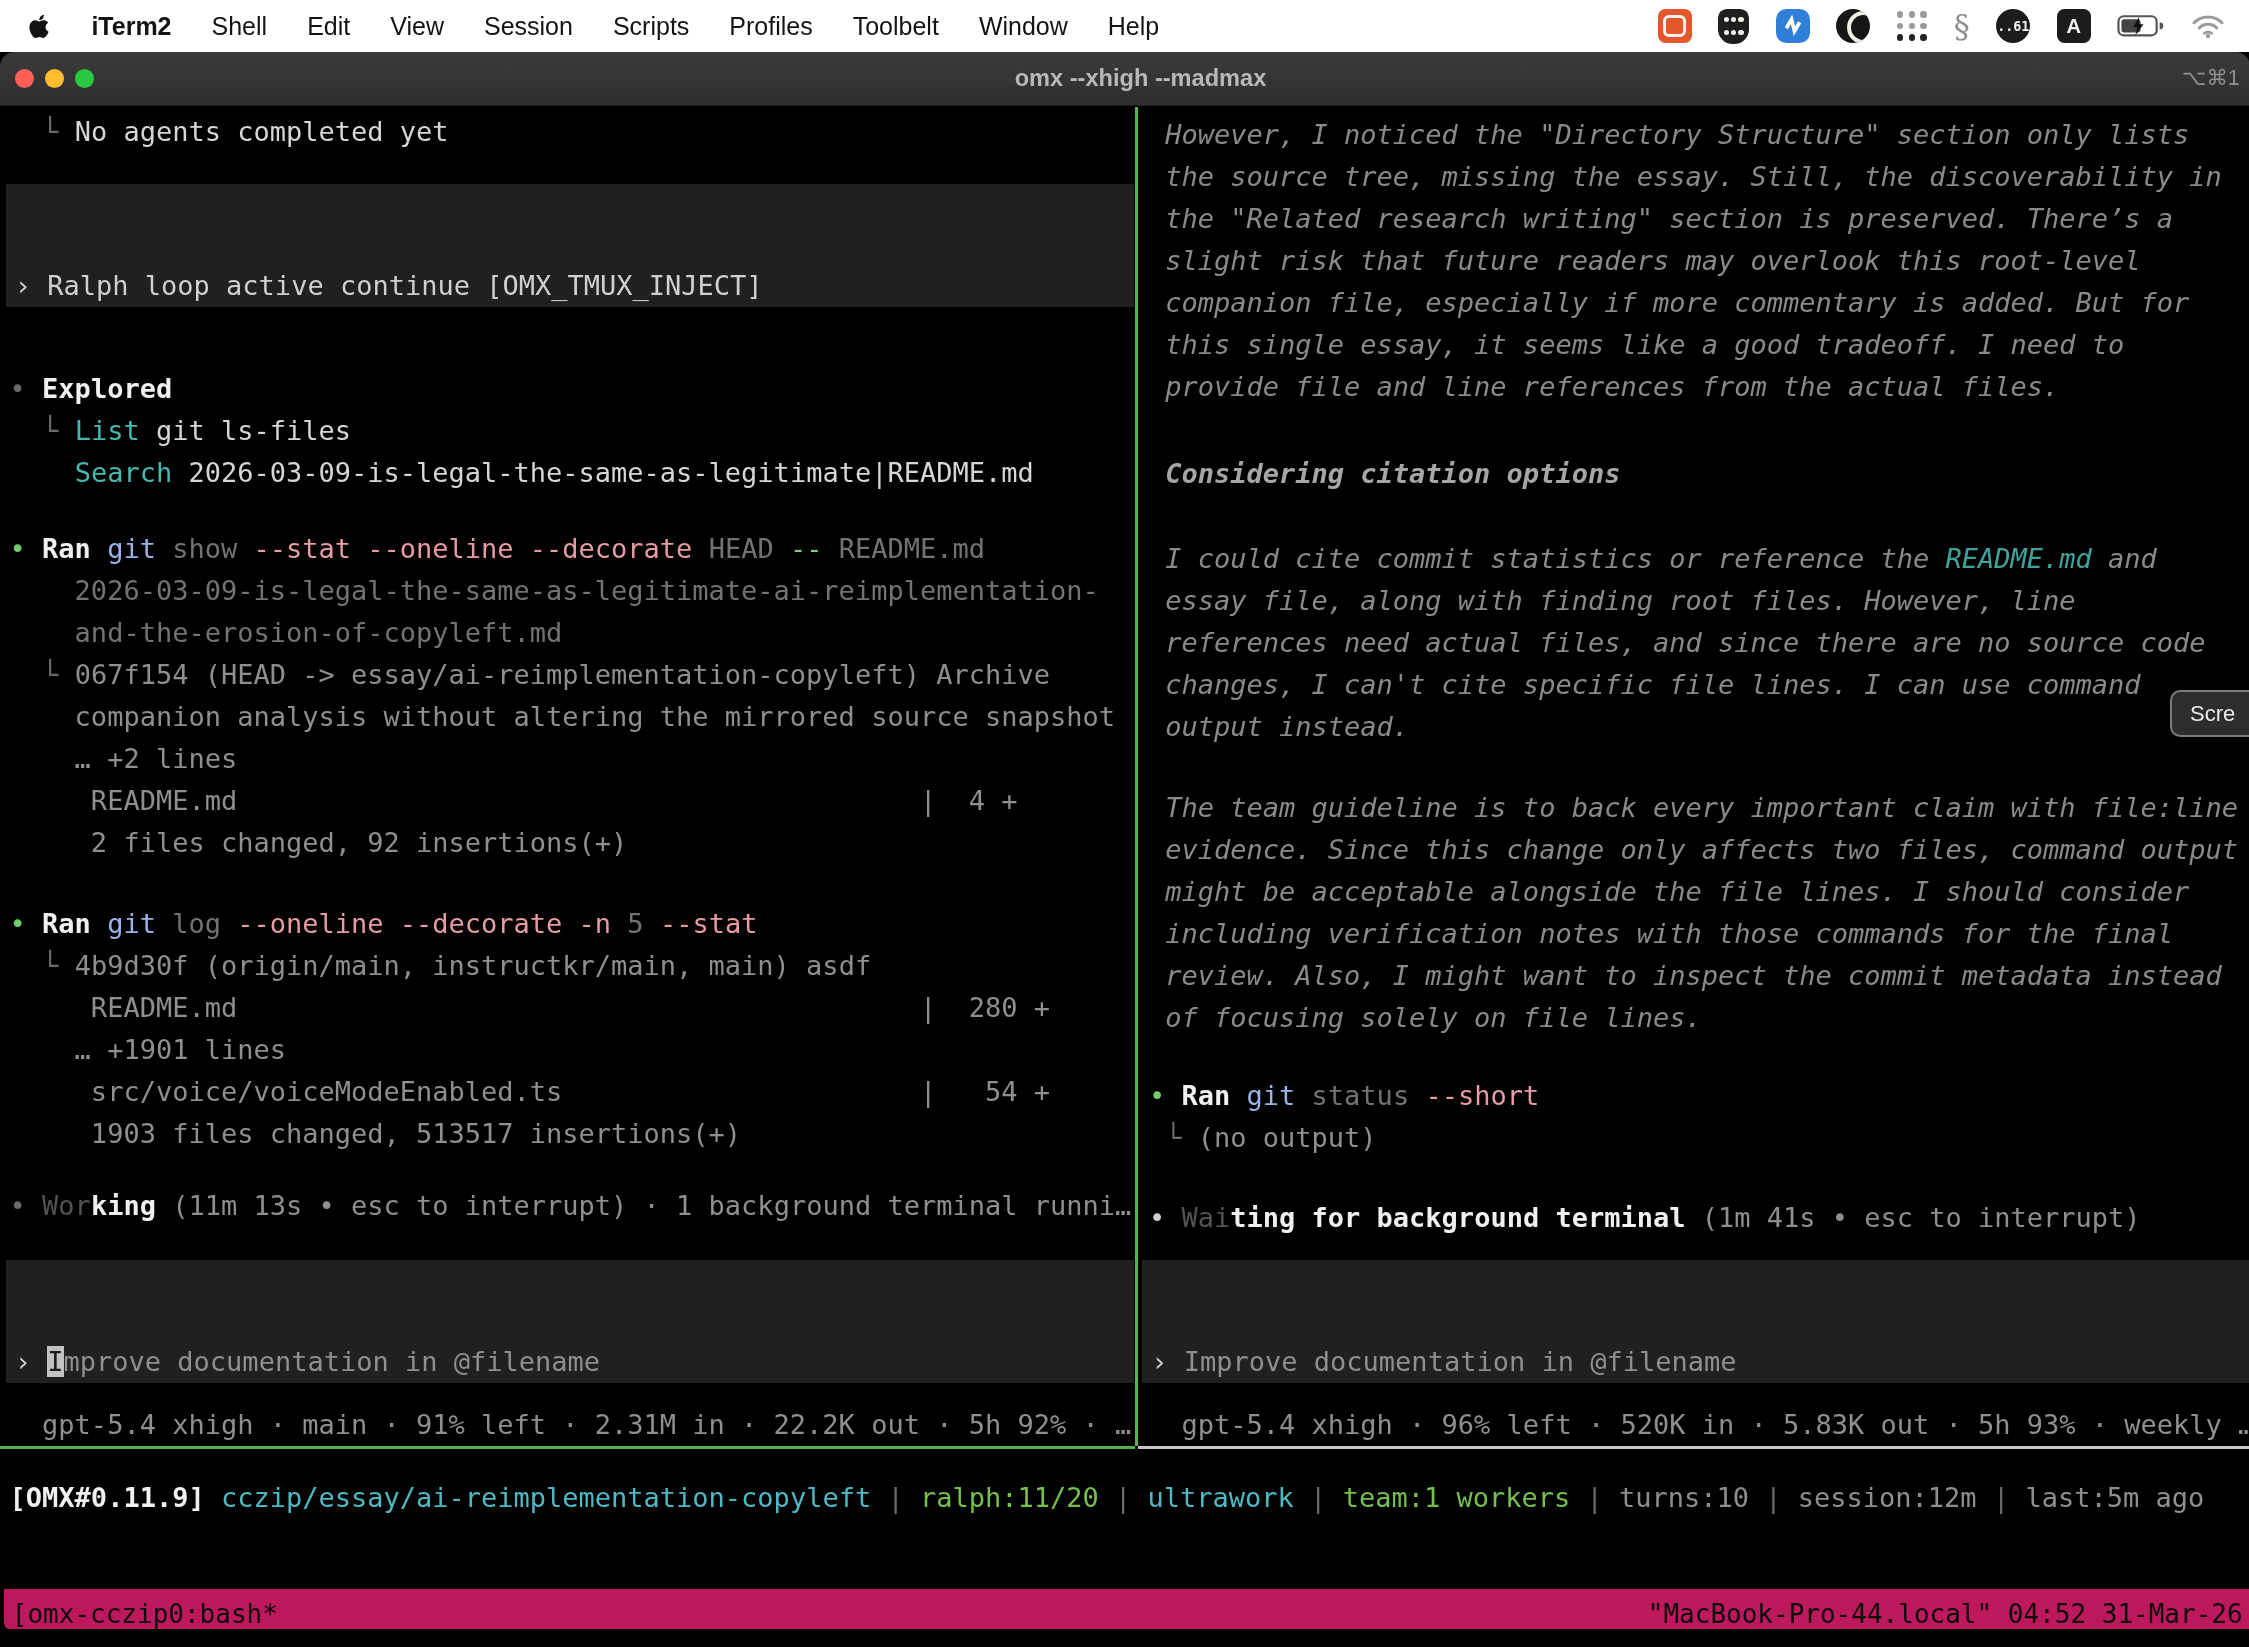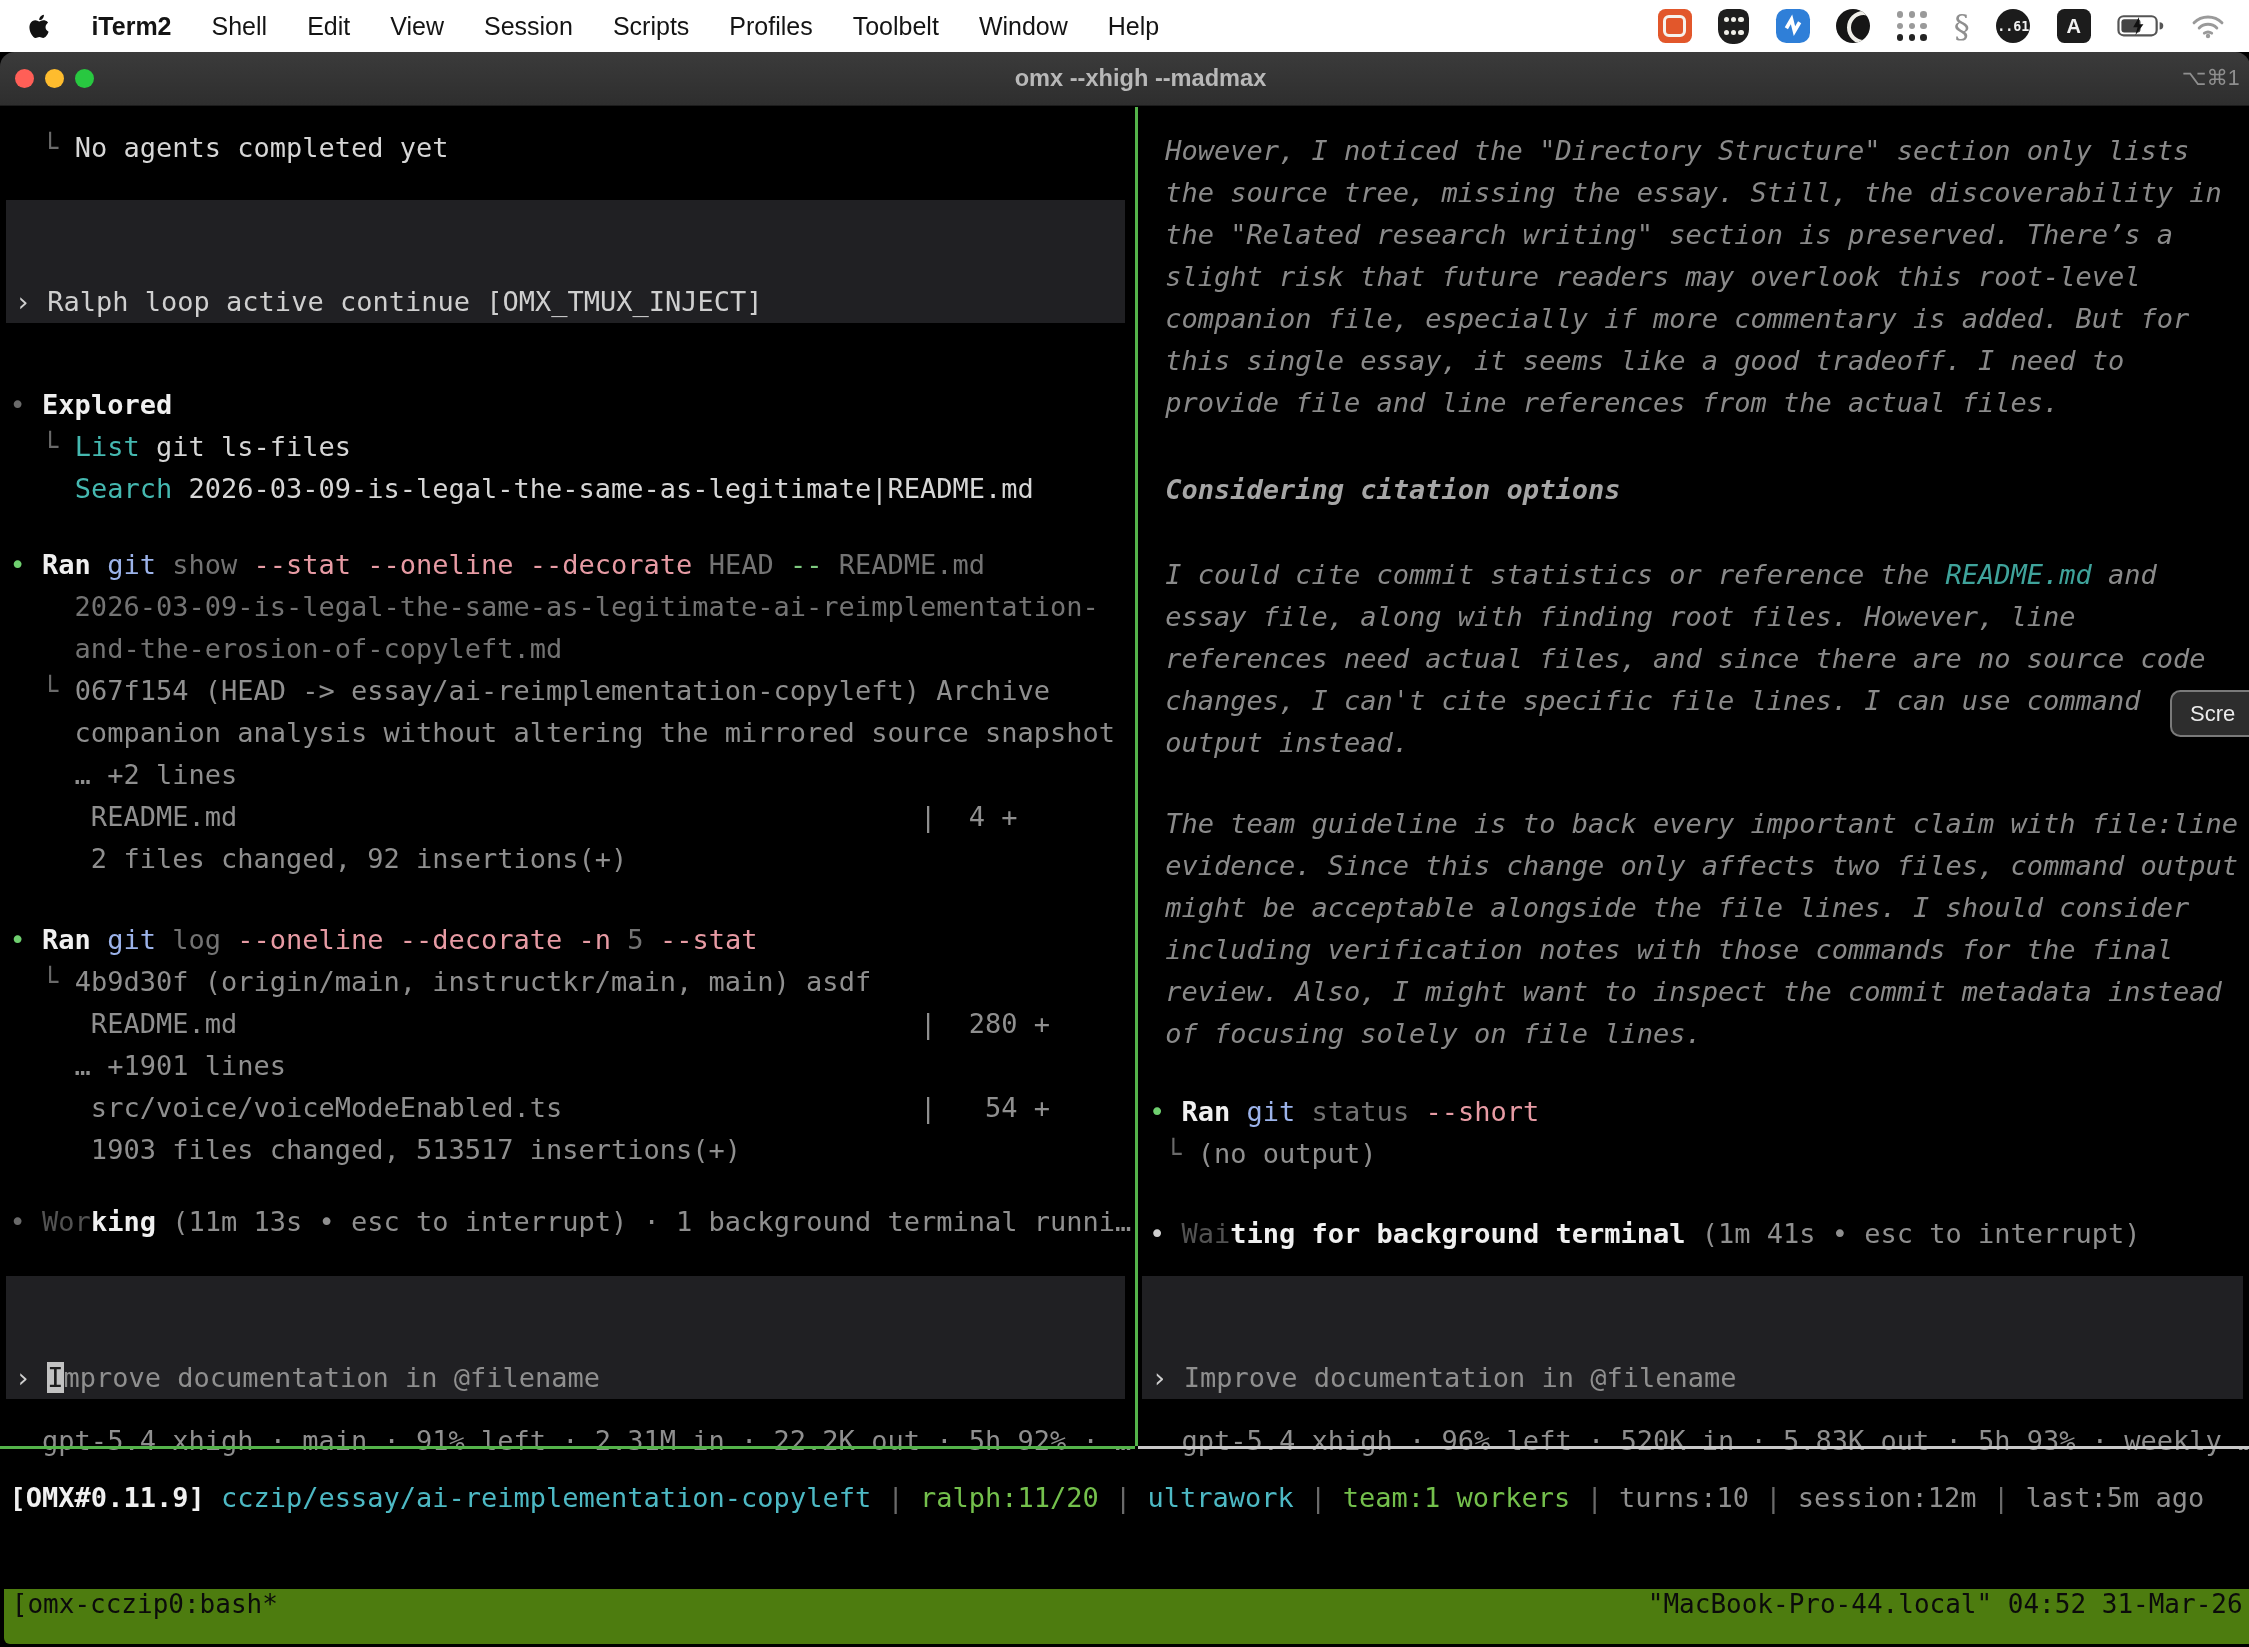--- a/index.html
+++ b/index.html
@@ -43,21 +43,21 @@
   .traffic{position:absolute;top:17px;left:14.8px;display:flex;gap:11px;}
   .light{width:19px;height:19px;border-radius:50%;}
   .l-red{background:#ff5f57;}.l-yellow{background:#febc2e;}.l-green{background:#28c840;}
   .title{text-align:center;line-height:53px;color:#b8b8b8;font-size:23.6px;font-weight:bold;}
   .shortcut{position:absolute;right:10.3px;top:0;line-height:53px;color:#8f8f8f;font-size:21.4px;}
 
   
   .term{position:absolute;top:55px;left:0;right:0;bottom:0;background:#000;
         font-family:"DejaVu Sans Mono",monospace;font-size:27px;}
   .t-line{height:42px;line-height:42px;white-space:pre;}
-  .pane{position:absolute;top:16px;bottom:0;overflow:hidden;}
+  .pane{position:absolute;top:0;bottom:0;overflow:hidden;padding-left:9px;}
   .pane-left{left:0;width:1135px;}
   .pane-right{left:1138px;width:1112px;}
   .divider-v{position:absolute;left:1135px;top:0;width:3px;height:1339px;background:#54b34a;}
   .hline-left{position:absolute;left:0;top:1339px;width:1135px;height:3px;background:#54b34a;}
   .hline-right{position:absolute;left:1138px;top:1339px;right:0;height:3px;background:#c9c9c9;}
 
   .blk{position:absolute;left:9.6px;right:0;}
   .blk-r{position:absolute;left:11px;right:0;}
   .tbox{position:absolute;background:#202023;height:123px;display:flex;align-items:flex-end;}
   .tbox .inner{padding-left:8.9px;width:100%;}
@@ -79,22 +79,22 @@
   .s-itbold{color:#a6a6a6;font-style:italic;font-weight:bold;}
   .s-itcyan{color:#3fa39b;font-style:italic;}
   .s-cursor{background:#c2c2c2;color:#1c1c1c;}
   .s-omxcyan{color:#4db9c4;}
   .s-omxgreen{color:#74c04c;}
 
   
   .omx{position:absolute;left:9.6px;top:1370px;}
 
   
-  .tmux{position:absolute;left:4.4px;right:0;top:1482px;height:55px;background:#4d7c0f;color:#0b0b0b;
-        display:flex;justify-content:space-between;align-items:flex-start;padding:0 7.4px;
+  .tmux{position:absolute;left:4.4px;right:0;top:1482px;height:40px;background:#be185d;color:#0b0b0b;
+        display:flex;justify-content:space-between;align-items:flex-end;padding:0 7.4px;
         font-size:26px;border-radius:0 0 0 5.9px;white-space:pre;}
 
   
   .screen-btn{position:absolute;right:0;top:690px;height:43px;padding:0 14.8px 0 17.7px;
         background:#2d2d2d;border:2.2px solid #7a7a7a;border-right:none;border-radius:10.3px 0 0 10.3px;
         color:#ececec;font-size:22px;line-height:43px;z-index:9;}
 </style>
 </head>
 <body>
 

